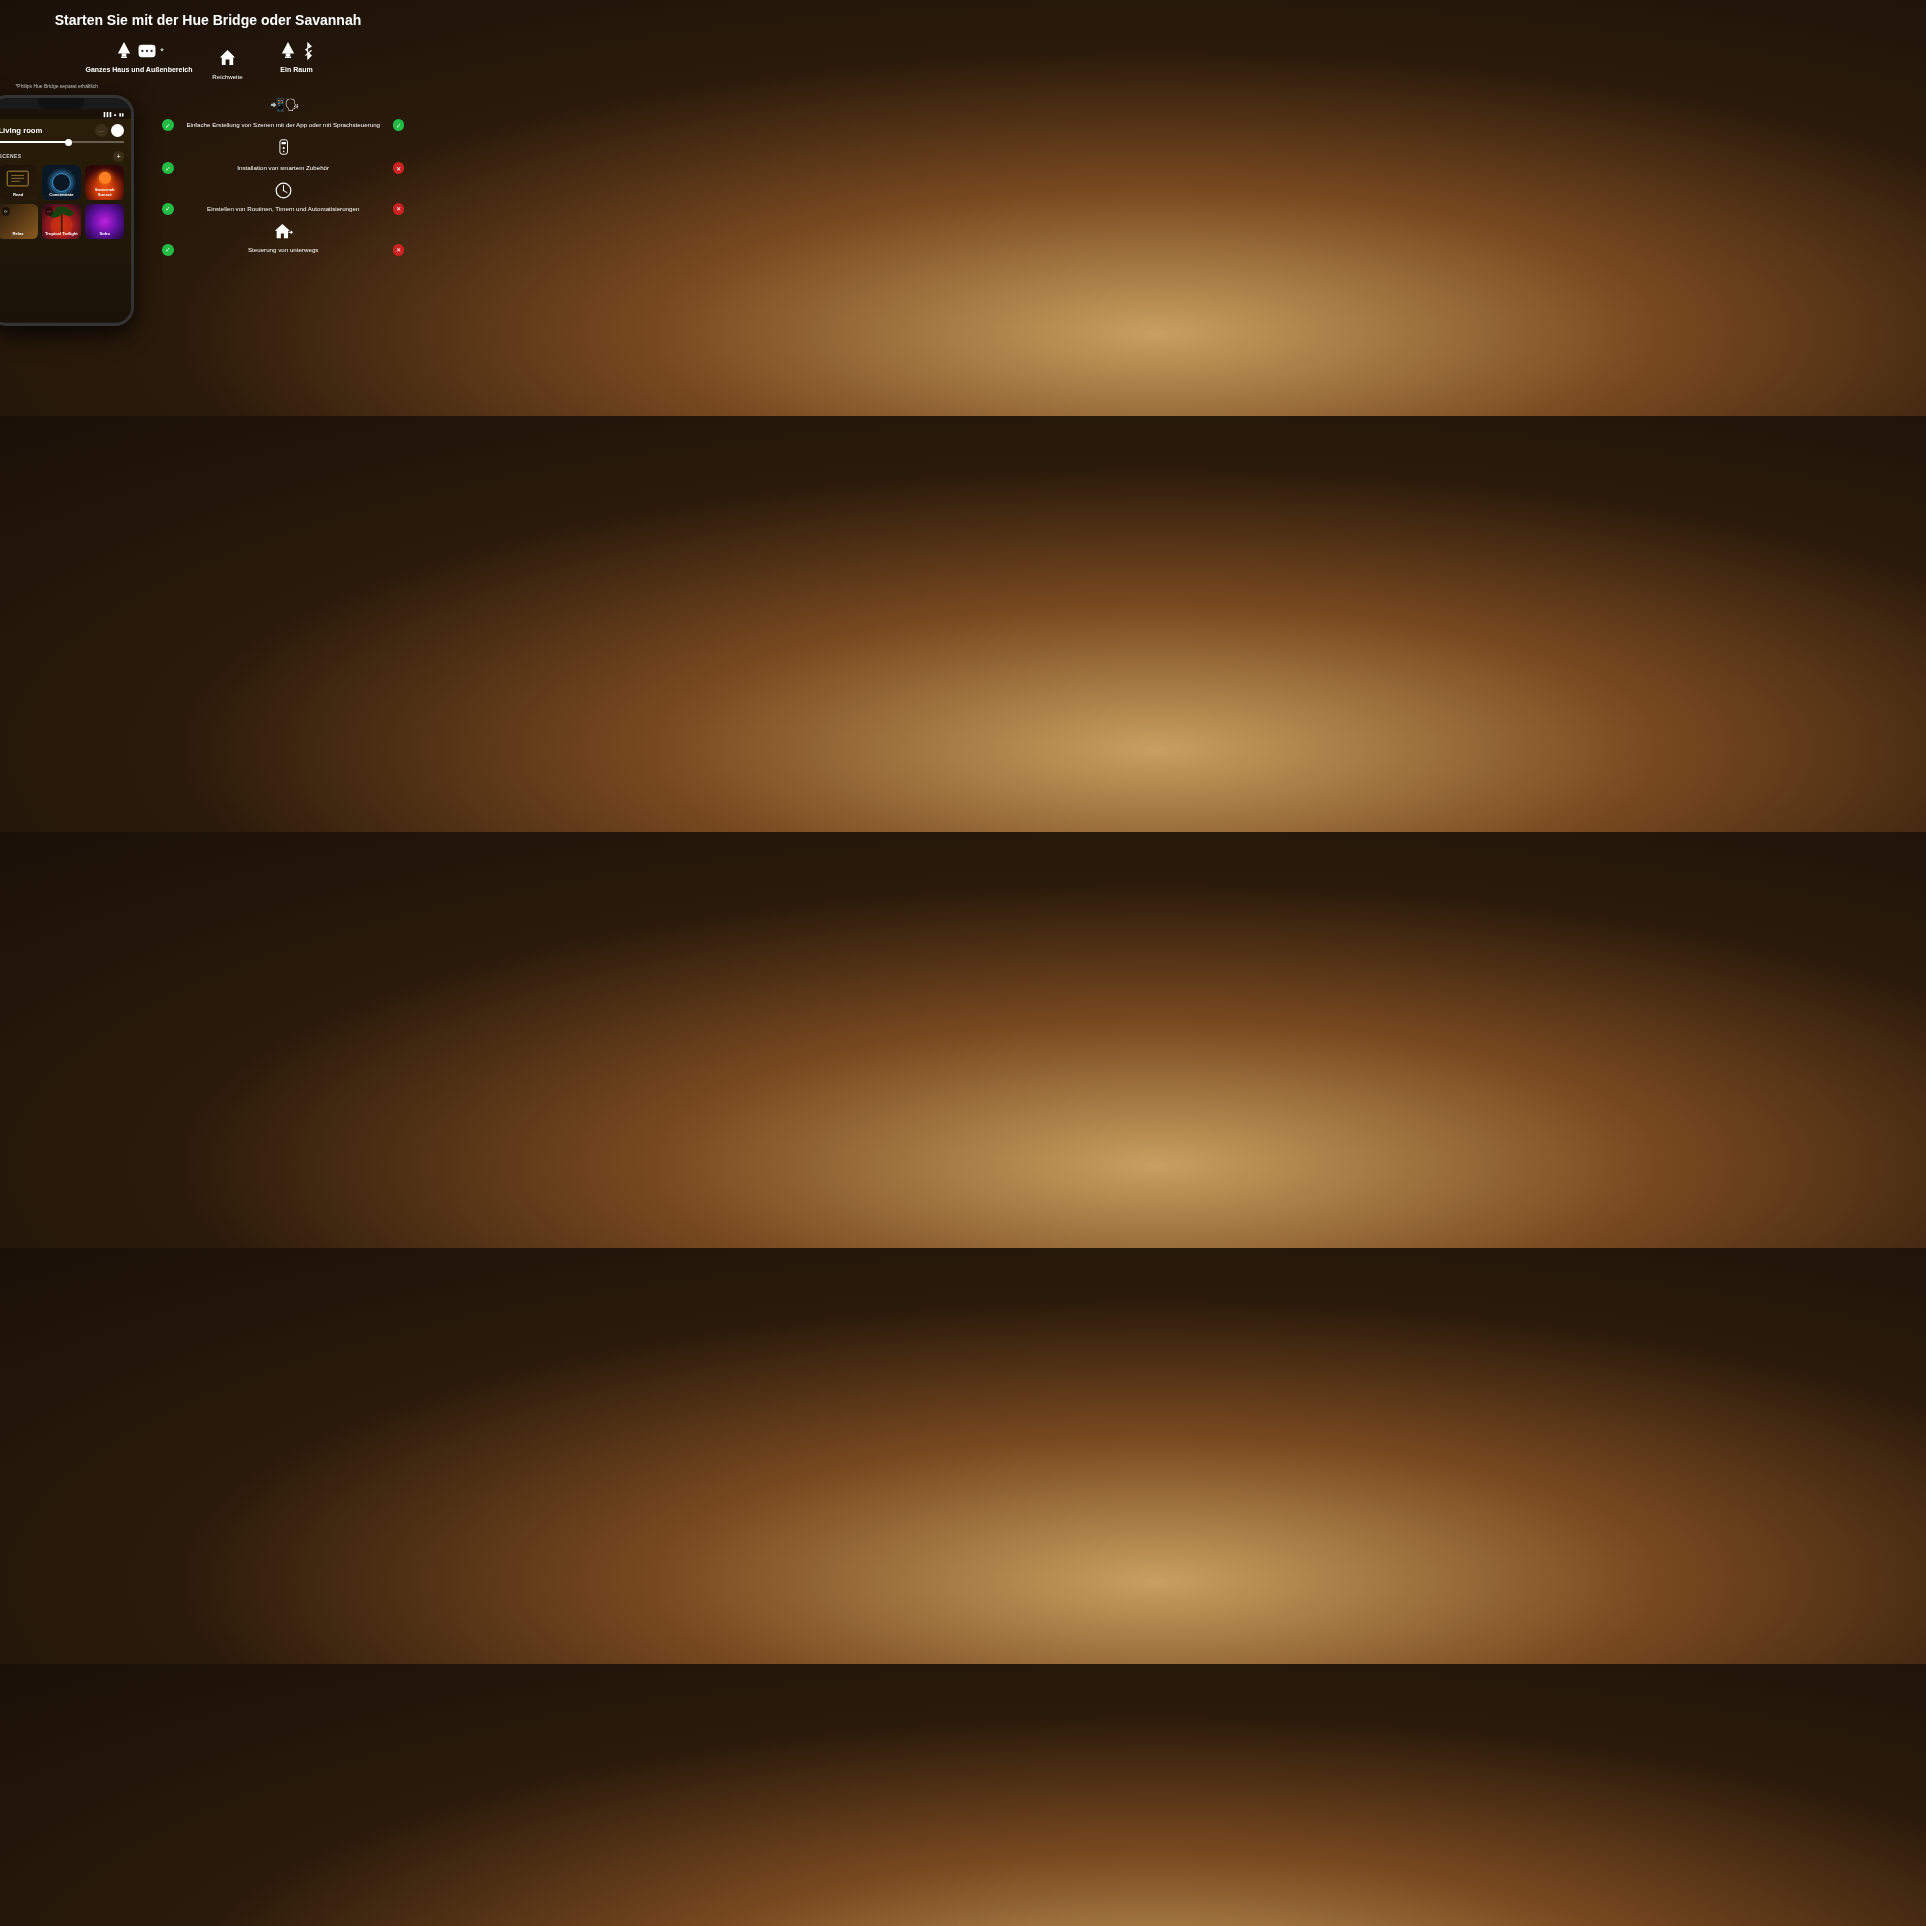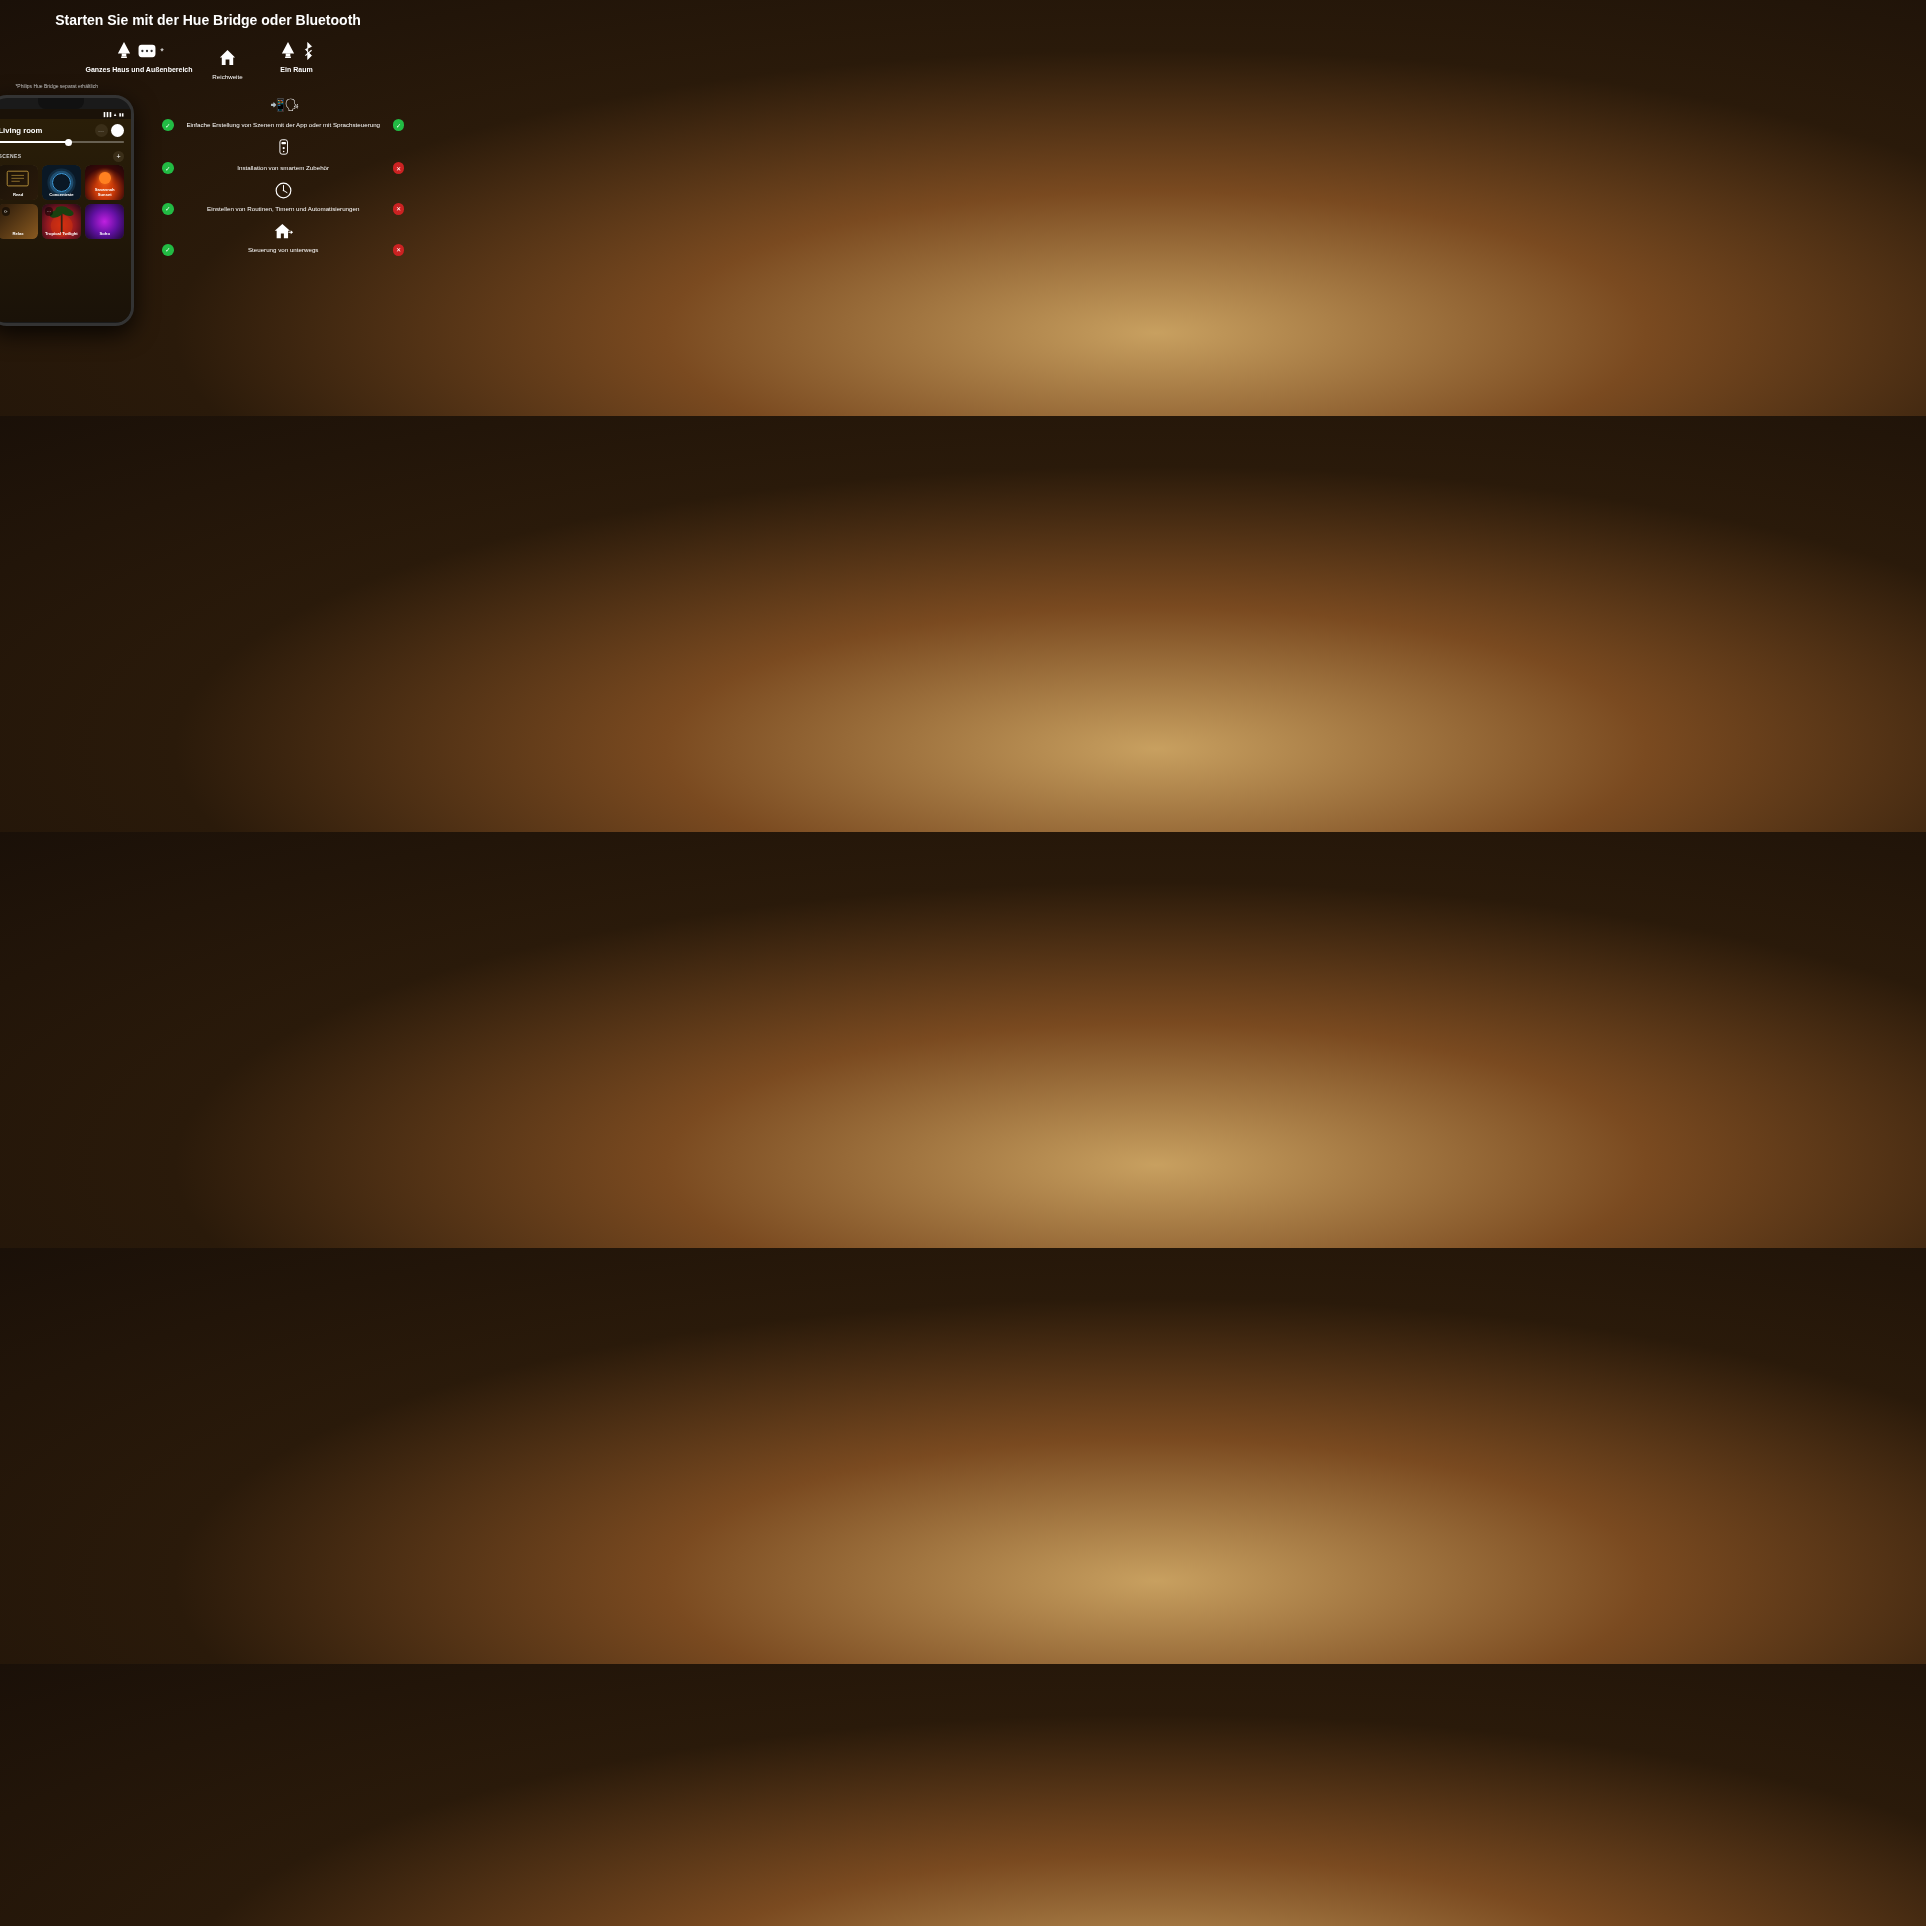--- a/index.html
+++ b/index.html
@@ -391,21 +391,21 @@
     .feature-section-icon {
       text-align: center;
       font-size: 10.8px;
       margin-bottom: 1.9px;
       color: #ddd;
     }
   </style>
 </head>
 <body>
 
-<div class="main-title">Starten Sie mit der Hue Bridge oder Bluetooth</div>
+<div class="main-title">Starten Sie mit der Hue Bridge oder Savannah</div>
 
 <div class="top-section">
 
   <div class="bridge-section">
     <div class="bridge-icons">
 
       <svg width="20" height="23" viewBox="0 0 52 60">
         <polygon points="26,5 10,35 42,35" fill="white"></polygon>
         <rect x="20" y="35" width="12" height="8" fill="white"></rect>
         <rect x="18" y="43" width="16" height="4" rx="2" fill="white"></rect>

